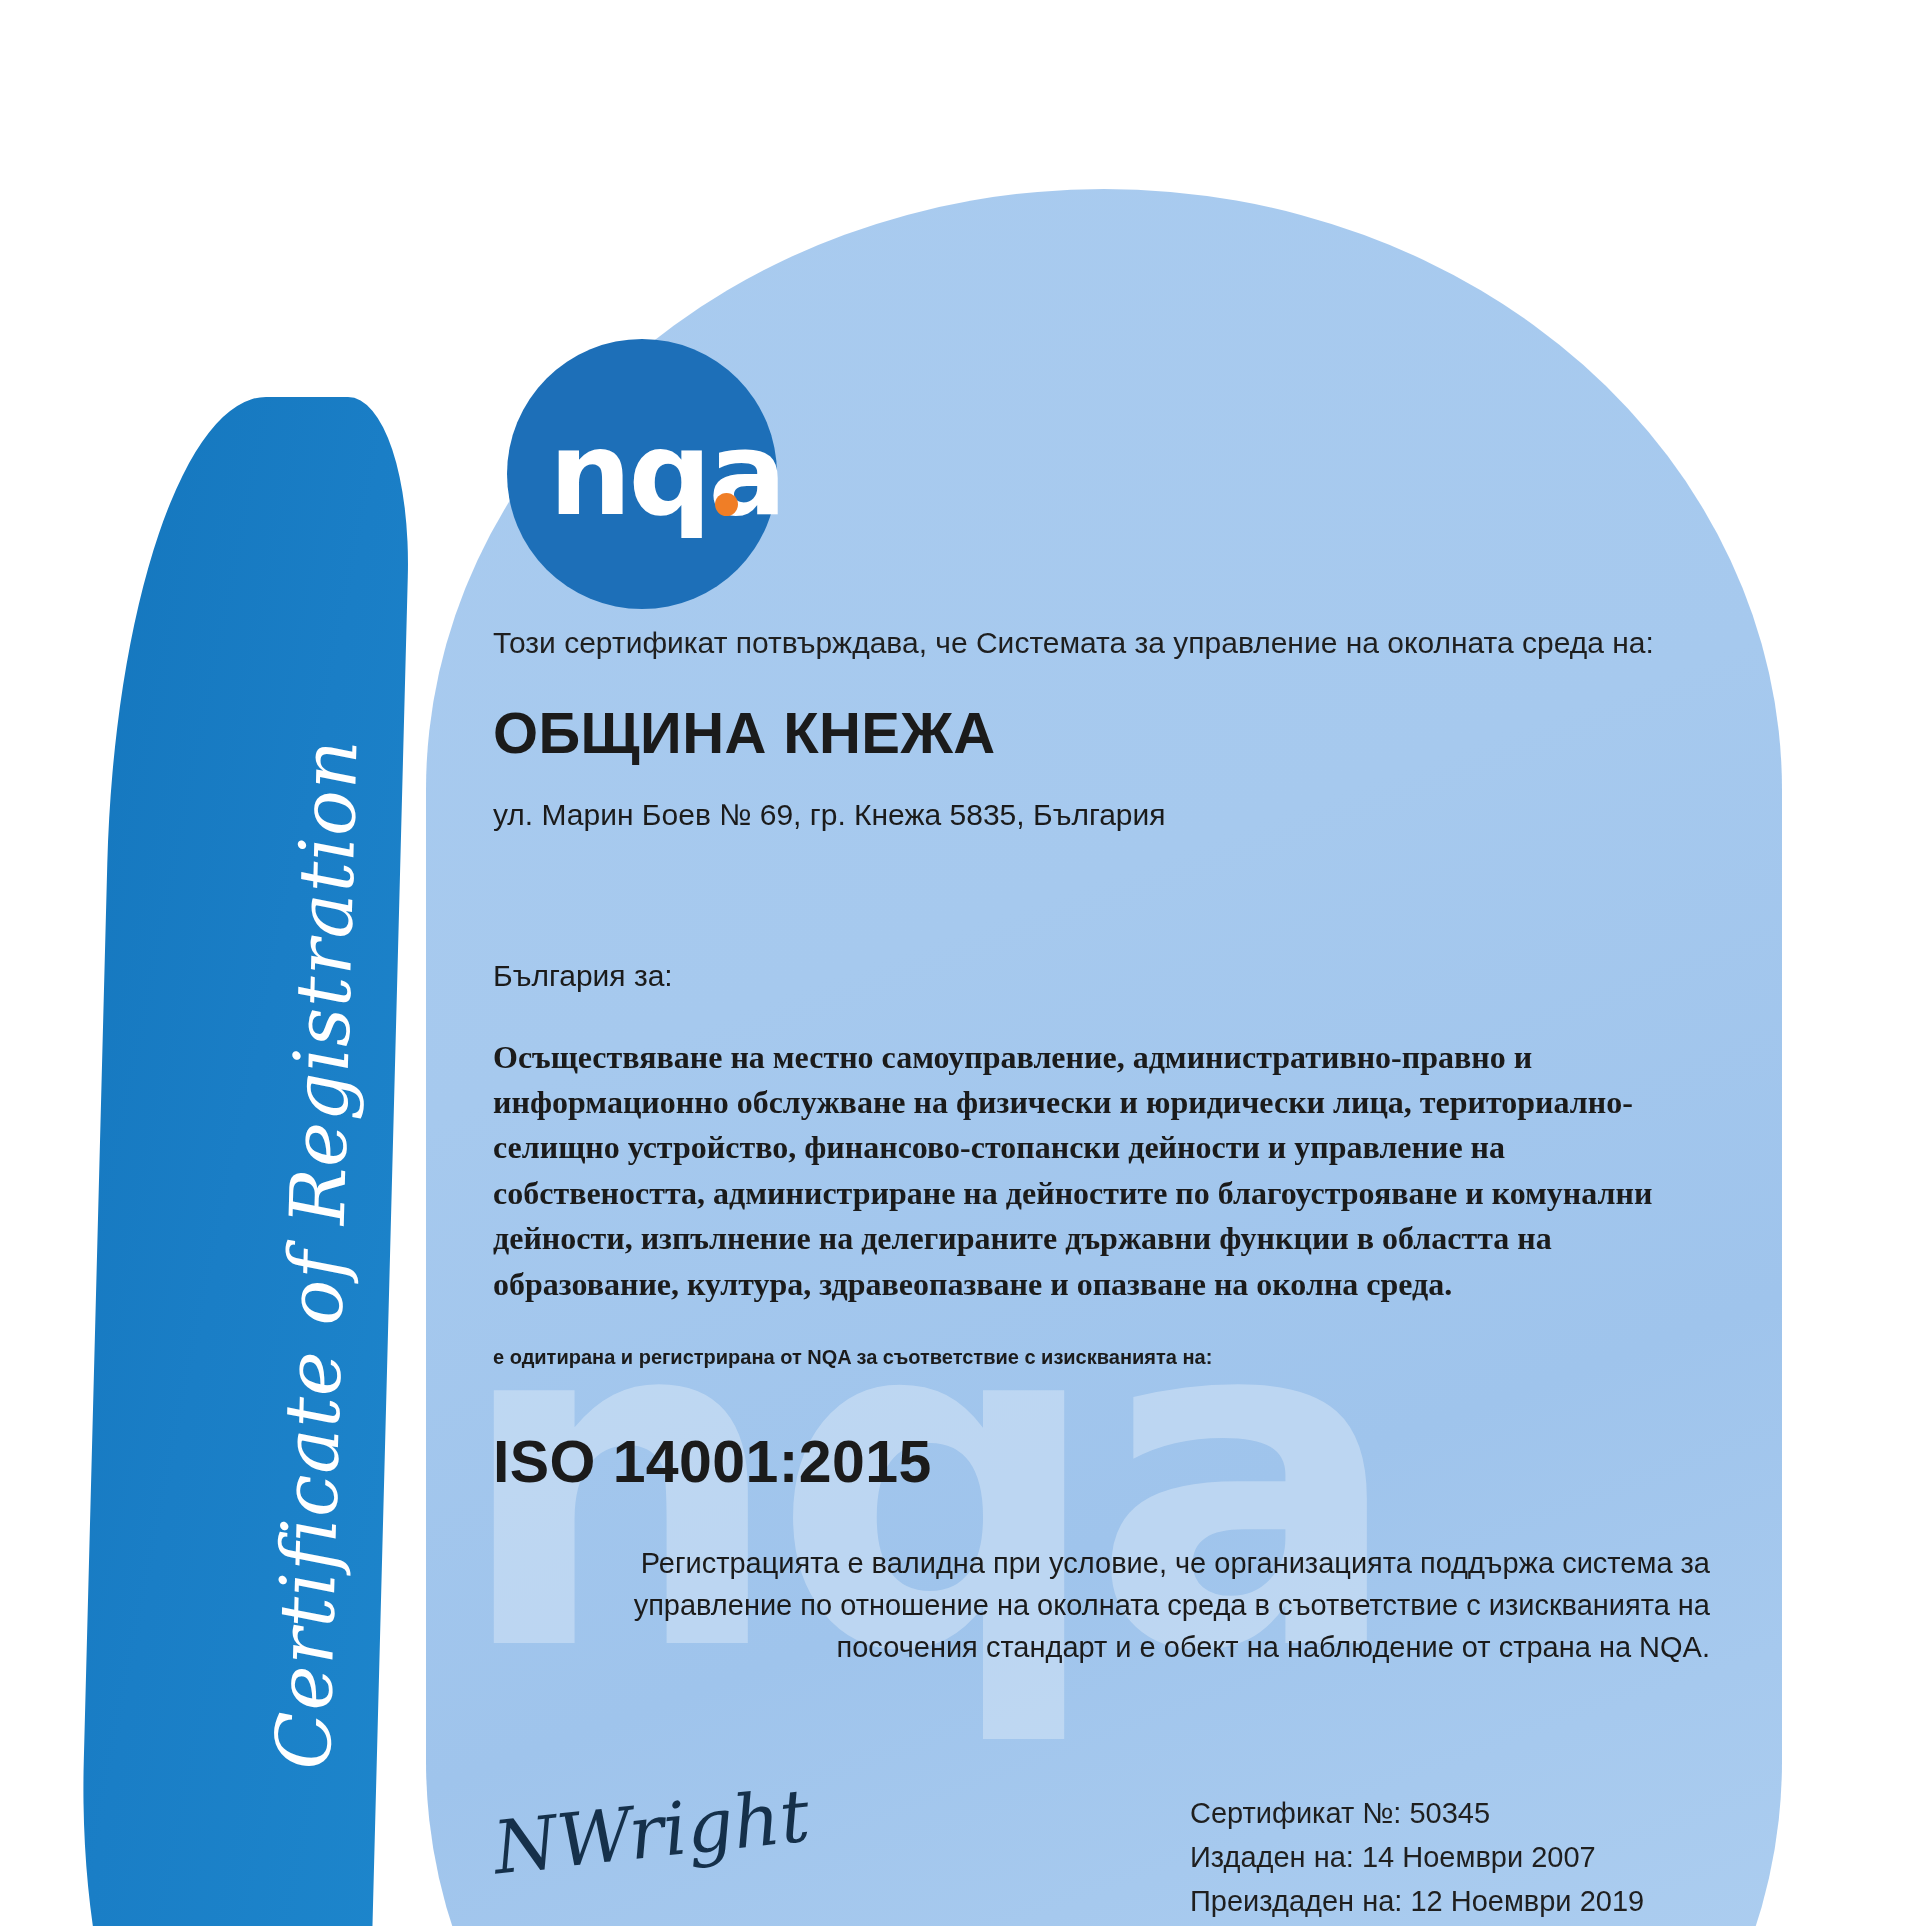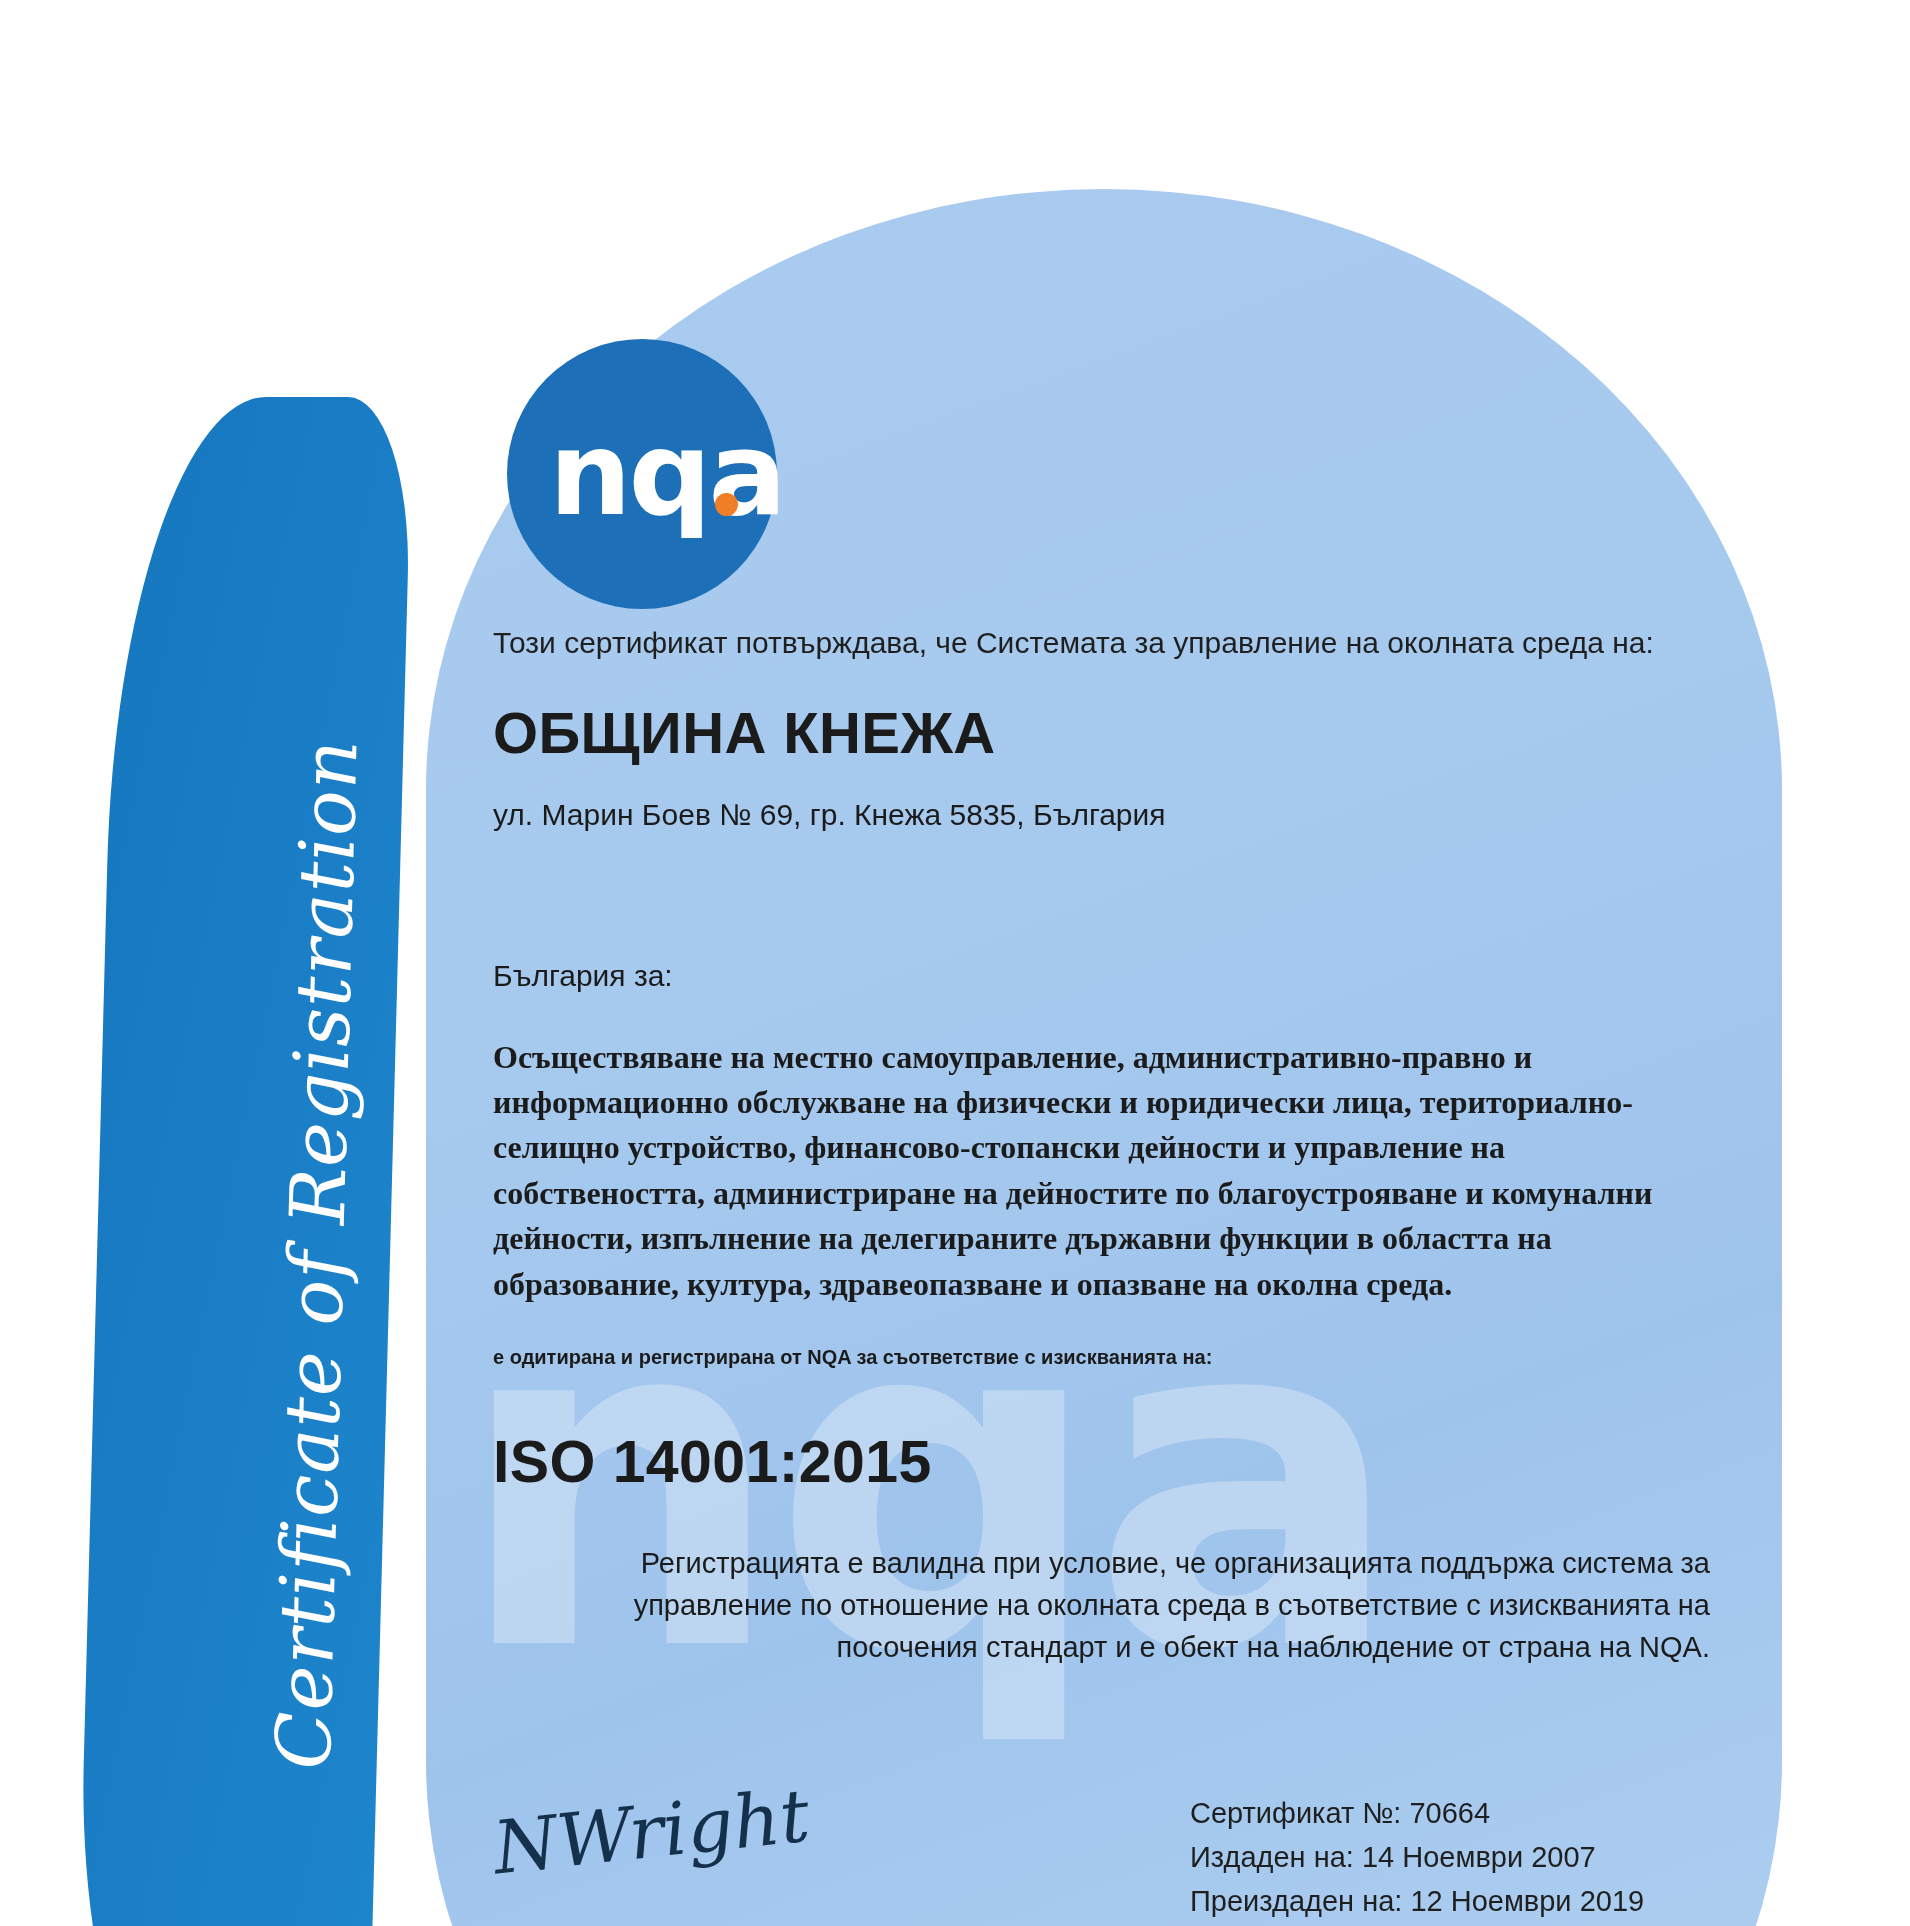--- a/index.html
+++ b/index.html
@@ -225,21 +225,21 @@
     <div class="standard">ISO 14001:2015</div>
     <div class="validity">Регистрацията е валидна при условие, че организацията поддържа система за управление по отношение на околната среда в съответствие с изискванията на посочения стандарт и е обект на наблюдение от страна на NQA.</div>
   </div>
 
   <div class="sig-block">
     <div class="signature">NWright</div>
     
   </div>
 
   <div class="meta">
-    <div>Сертификат №: 70664</div>
+    <div>Сертификат №: 50345</div>
     <div>Издаден на: 14 Ноември 2007</div>
     <div>Преиздаден на: 12 Ноември 2019</div>
     <div>Валиден до: 09 Декември 2022</div>
 
   </div>
 
 </div>
 
 
 </body></html>

